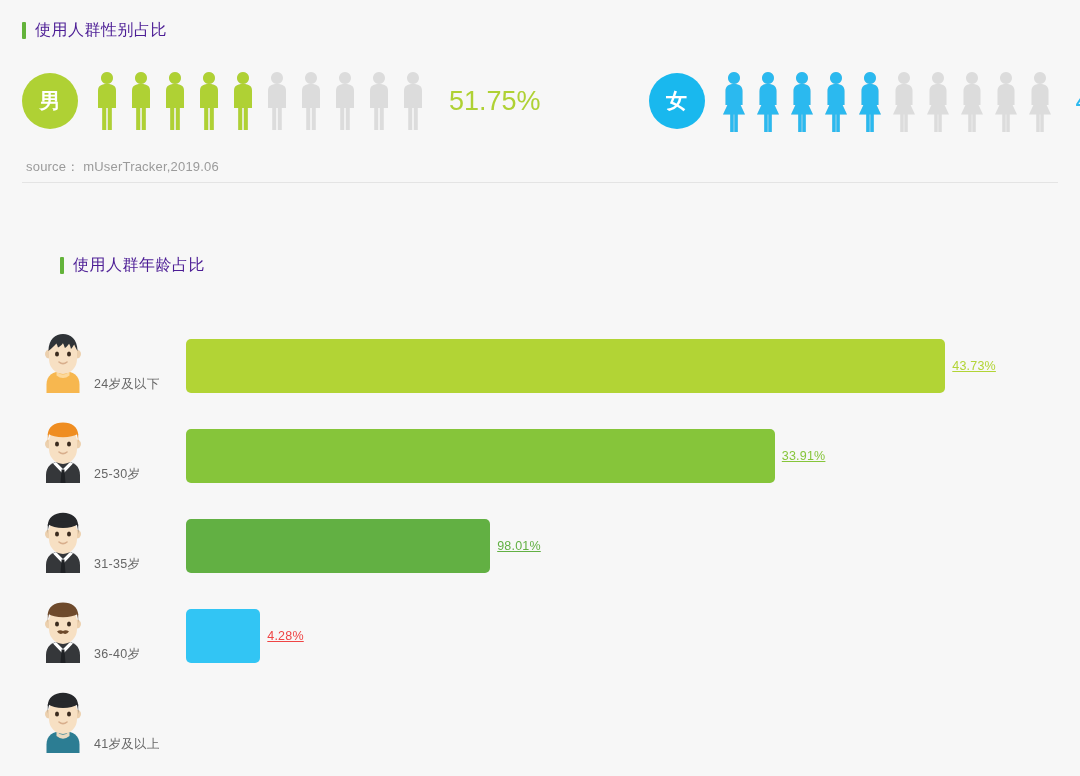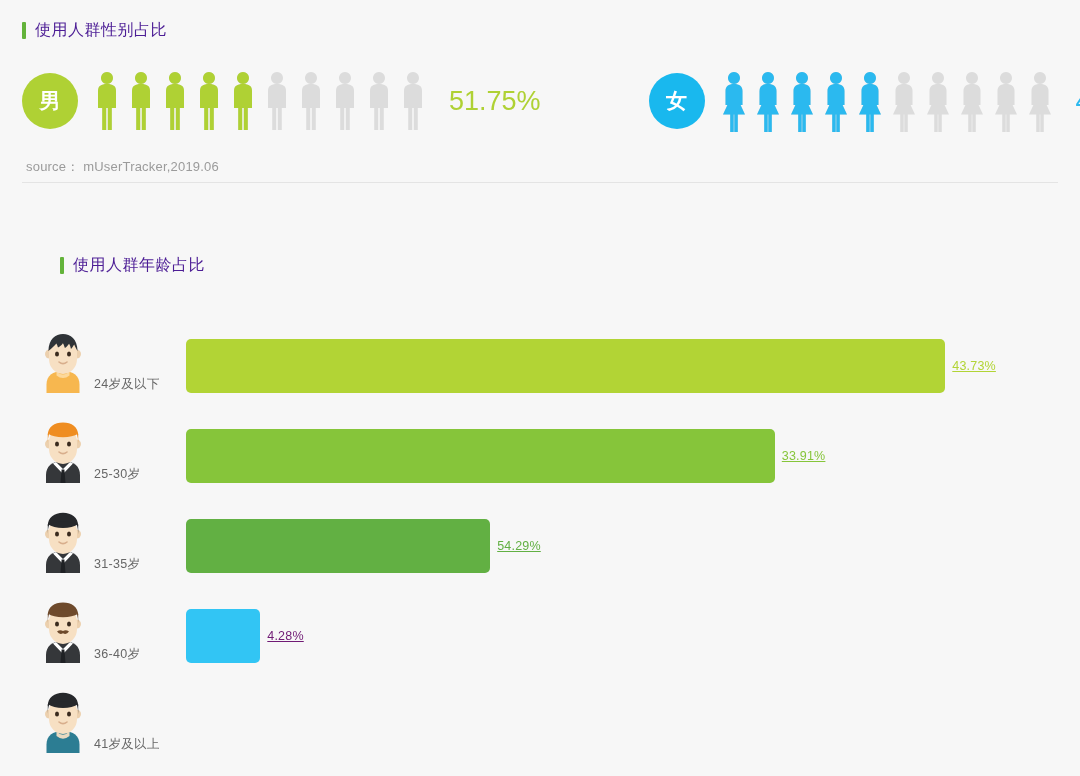--- a/index.html
+++ b/index.html
@@ -389,21 +389,21 @@
           <path d="M11.8 33 c0 -13.5 6.6 -20 15.2 -20 c8.6 0 15.2 6.5 15.2 20 l0 -10 c-3.6 2.8 -9 4 -15.2 4 c-6.2 0 -11.6 -1.2 -15.2 -4 Z" fill="#26282b"></path>
           <path d="M11.8 25 c0 -8.4 6.6 -13.2 15.2 -13.2 c8.6 0 15.2 4.8 15.2 13.2 c-3.6 -3.2 -9 -4.6 -15.2 -4.6 c-6.2 0 -11.6 1.4 -15.2 4.6 Z" fill="#26282b"></path>
           <ellipse cx="21" cy="33" rx="2" ry="2.6" fill="#3a2a1e"></ellipse>
           <ellipse cx="33" cy="33" rx="2" ry="2.6" fill="#3a2a1e"></ellipse>
           <path d="M23 41 q4 3.4 8 0" stroke="#d8ae8c" stroke-width="1.6" fill="none" stroke-linecap="round"></path>
         </svg>
       </div>
       <div class="age-label">31-35岁</div>
       <div class="bar-wrap">
         <div class="bar" style="width: 304.2px; background: rgb(98, 176, 67);"></div>
-        <div class="bar-val" style="color: rgb(98, 176, 67);">54.29%</div>
+        <div class="bar-val" style="color: rgb(98, 176, 67);">98.01%</div>
       </div>
     </div>
     <div class="age-row">
       <div class="avatar">
         <svg viewBox="0 0 54 72" xmlns="http://www.w3.org/2000/svg">
           <path d="M27 50 c-11 0 -17 5.5 -17 14 l0 8 l34 0 l0 -8 c0 -8.5 -6 -14 -17 -14 Z" fill="#35373a"></path>
           <path d="M20 51 l7 7 l7 -7 l3 1.6 l-10 10.4 l-10 -10.4 Z" fill="#ffffff"></path>
           <path d="M25.6 58.6 l2.8 0 l1.1 13.4 l-5 0 Z" fill="#1f2124"></path>
           <circle cx="13.5" cy="33" r="4.5" fill="#ecd0ae"></circle>
           <circle cx="40.5" cy="33" r="4.5" fill="#ecd0ae"></circle>
@@ -411,21 +411,21 @@
           <path d="M11.8 32 c0 -13 6.6 -19 15.2 -19 c8.6 0 15.2 6 15.2 19 l0 -9.5 c-3.6 2.6 -9 3.8 -15.2 3.8 c-6.2 0 -11.6 -1.2 -15.2 -3.8 Z" fill="#6e4a2c"></path>
           <path d="M11.8 24 c0 -8 6.6 -12.5 15.2 -12.5 c8.6 0 15.2 4.5 15.2 12.5 c-3.6 -3 -9 -4.4 -15.2 -4.4 c-6.2 0 -11.6 1.4 -15.2 4.4 Z" fill="#6e4a2c"></path>
           <ellipse cx="21" cy="33" rx="2" ry="2.6" fill="#3a2a1e"></ellipse>
           <ellipse cx="33" cy="33" rx="2" ry="2.6" fill="#3a2a1e"></ellipse>
           <path d="M21 40.6 q3 -2.2 6 -0.6 q3 -1.6 6 0.6 q-2.6 3.6 -6 1.6 q-3.4 2 -6 -1.6 Z" fill="#6e4a2c"></path>
         </svg>
       </div>
       <div class="age-label">36-40岁</div>
       <div class="bar-wrap">
         <div class="bar" style="width: 74.3px; background: rgb(50, 197, 244);"></div>
-        <div class="bar-val" style="color: #701a75;">4.28%</div>
+        <div class="bar-val" style="color: #ef4444;">4.28%</div>
       </div>
     </div>
     <div class="age-row">
       <div class="avatar">
         <svg viewBox="0 0 54 72" xmlns="http://www.w3.org/2000/svg">
           <path d="M27 50 c-10.5 0 -16.5 5 -16.5 13.5 l0 9 l33 0 l0 -9 C43.5 55 37.5 50 27 50 Z" fill="#2c7d93"></path>
           <path d="M20.5 50.6 q6.5 6.4 13 0 l0 4.4 q-6.5 5.4 -13 0 Z" fill="#e8d9c0"></path>
           <circle cx="13.5" cy="33" r="4.5" fill="#ecd0ae"></circle>
           <circle cx="40.5" cy="33" r="4.5" fill="#ecd0ae"></circle>
           <path d="M13 31 a14 15 0 0 1 28 0 l0 7 a14 15 0 0 1 -28 0 Z" fill="#f7e0c3"></path>

